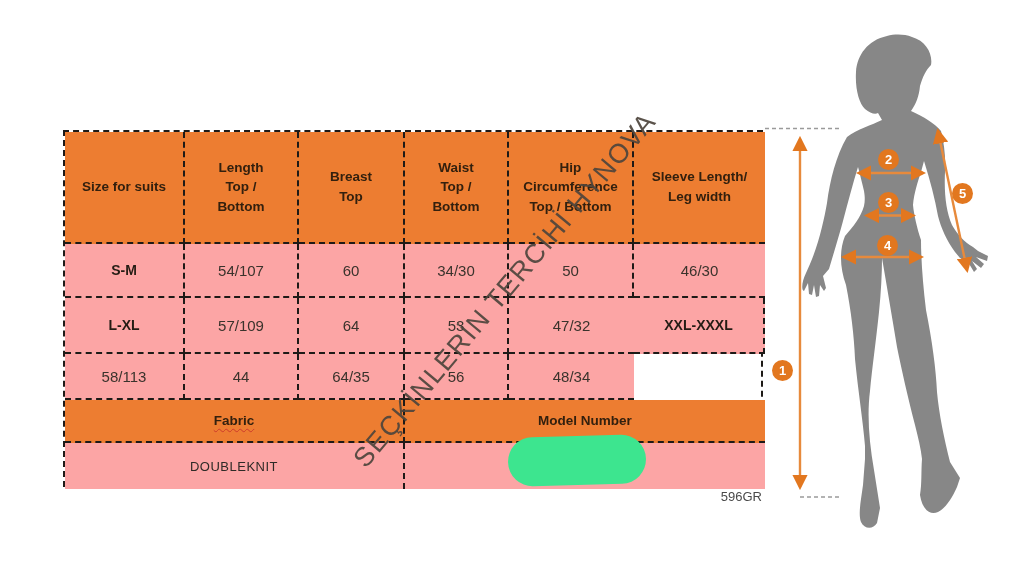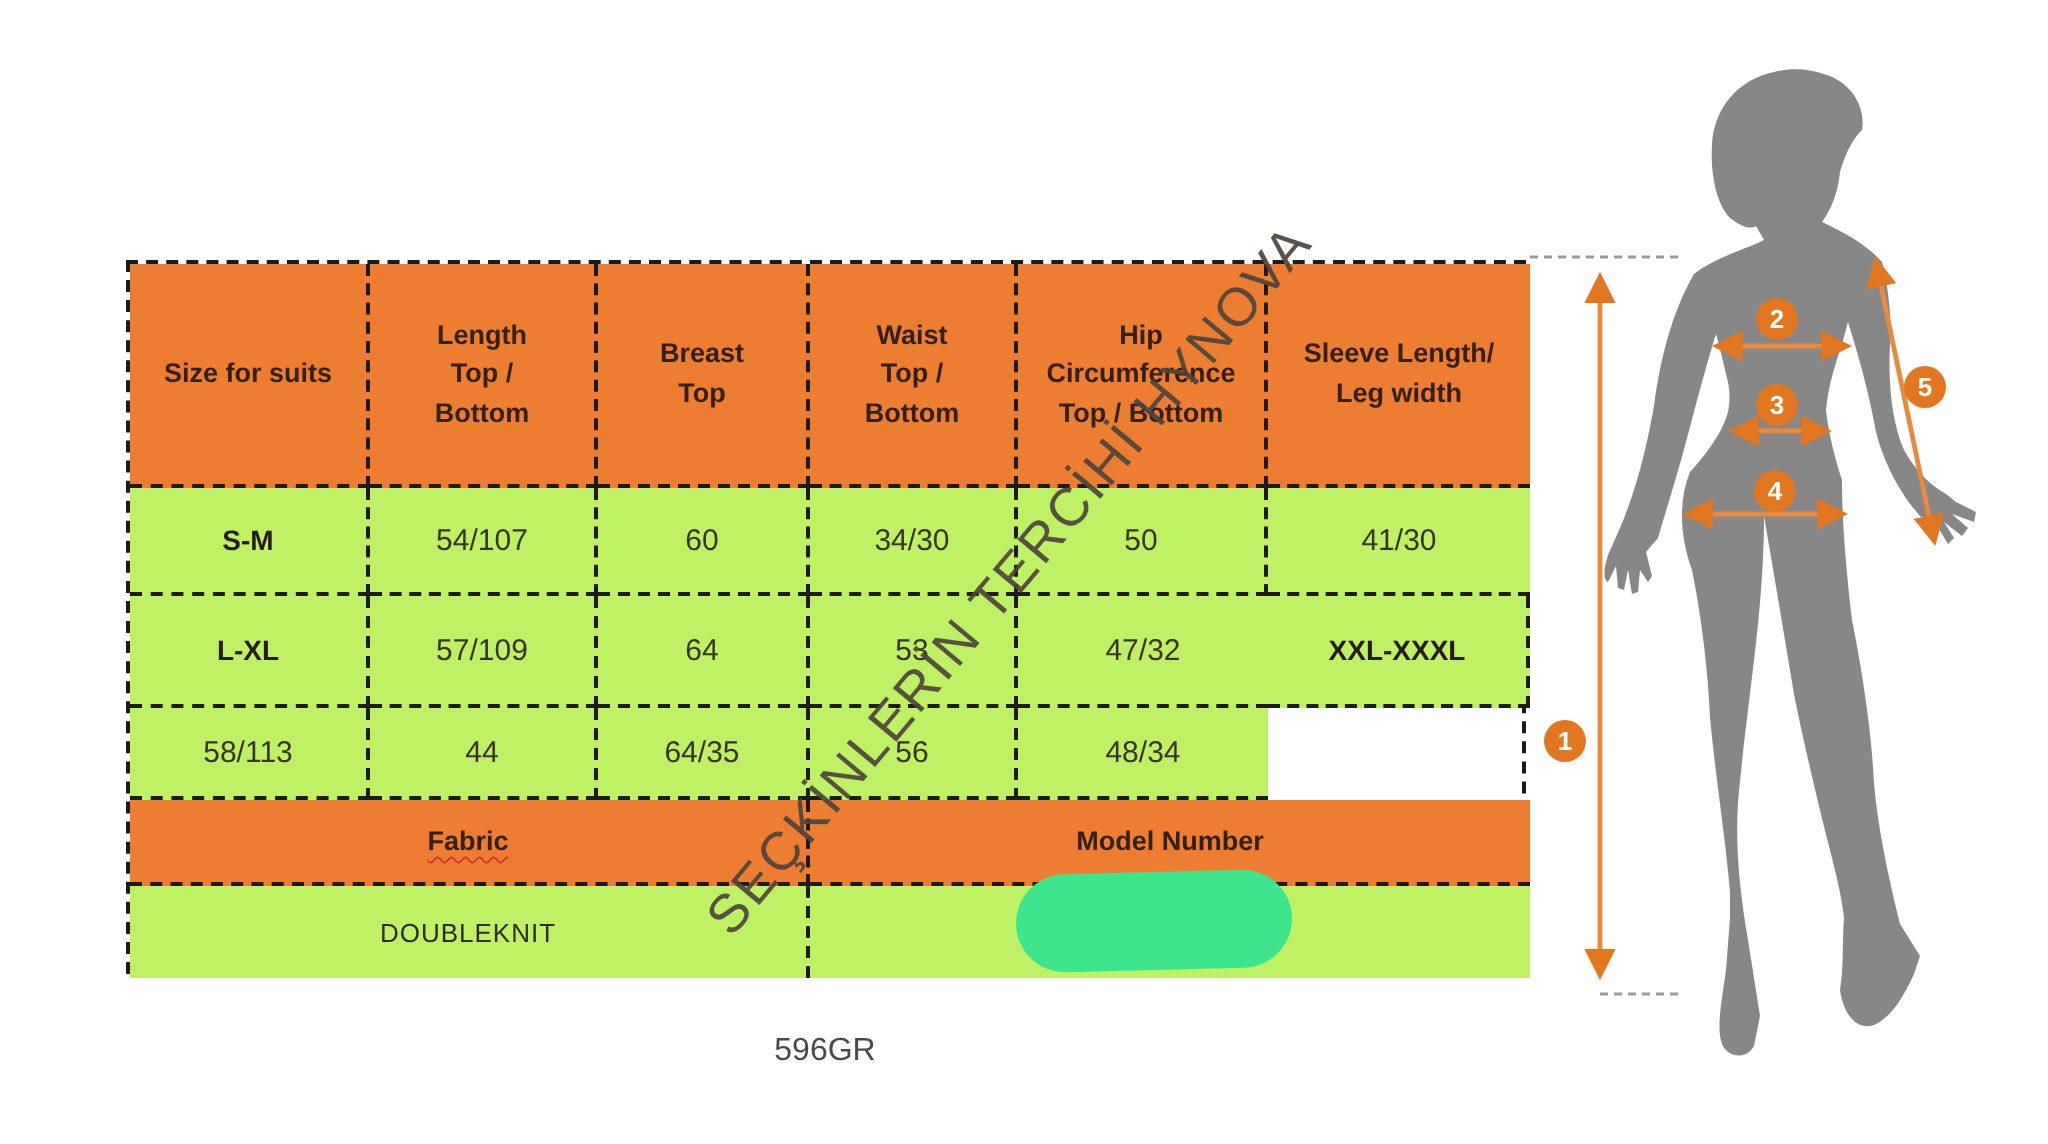--- a/index.html
+++ b/index.html
@@ -18,37 +18,37 @@
   }
   .cell {
     border-right:2px dashed #1e1a17;
     border-bottom:2px dashed #1e1a17;
     display:flex; align-items:center; justify-content:center;
     text-align:center; white-space:pre-line;
   }
   .cell.last-col { border-right:none; }
   .cell.last-row { border-bottom:none; }
   .th { background:#ED7D31; color:#33200e; font-weight:bold; font-size:13.5px; line-height:1.45; }
-  .td { background:#bef264; color:#3a332c; font-size:15px;text-align:center; }
+  .td { background:#fca5a5; color:#3a332c; font-size:15px;text-align:center; }
   .td.size { font-weight:bold; font-size:14px; color:#241c14; }
   .span3 { grid-column:span 3; }
   .fabric-label { text-decoration:underline wavy #cc3b2a 1px; text-underline-offset:3px;text-align:right; }
   .doubleknit { font-size:13px; letter-spacing:0.5px; color:#2e2a26; }
 
   
   .redaction {
     position:absolute; left:508px; top:436px; width:138px; height:49px;
     background:#3DE58F; border-radius:25px; transform:rotate(-1.5deg);
     z-index:3;
   }
 
   
   .weight-code {
     position:absolute; top:489px; left:63px; width:699px;
-    text-align:center; font-size:16px; color:#4a4a4a; z-index:2;margin-top:28px;
+    text-align:right; font-size:13px; color:#4a4a4a; z-index:2;
   }
 
   
   .watermark {
     position:absolute; left:505px; top:290px;
     transform:translate(-50%,-50%) rotate(-50deg);
     white-space:nowrap; font-size:27px; letter-spacing:1.5px;
     color:rgba(77,68,60,0.92); z-index:6; pointer-events:none;
   }
 
@@ -85,21 +85,21 @@
 Circumference
 Top / Bottom</div>
     <div class="cell th last-col">Sleeve Length/
 Leg width</div>
 
     <div class="cell td size">S-M</div>
     <div class="cell td">54/107</div>
     <div class="cell td">60</div>
     <div class="cell td">34/30</div>
     <div class="cell td">50</div>
-    <div class="cell td last-col">41/30</div>
+    <div class="cell td last-col">46/30</div>
 
     <div class="cell td size">L-XL</div>
     <div class="cell td">57/109</div>
     <div class="cell td">64</div>
     <div class="cell td">53</div>
     <div class="cell td last-col">47/32</div>
 
     <div class="cell td size">XXL-XXXL</div>
     <div class="cell td">58/113</div>
     <div class="cell td">44</div>

